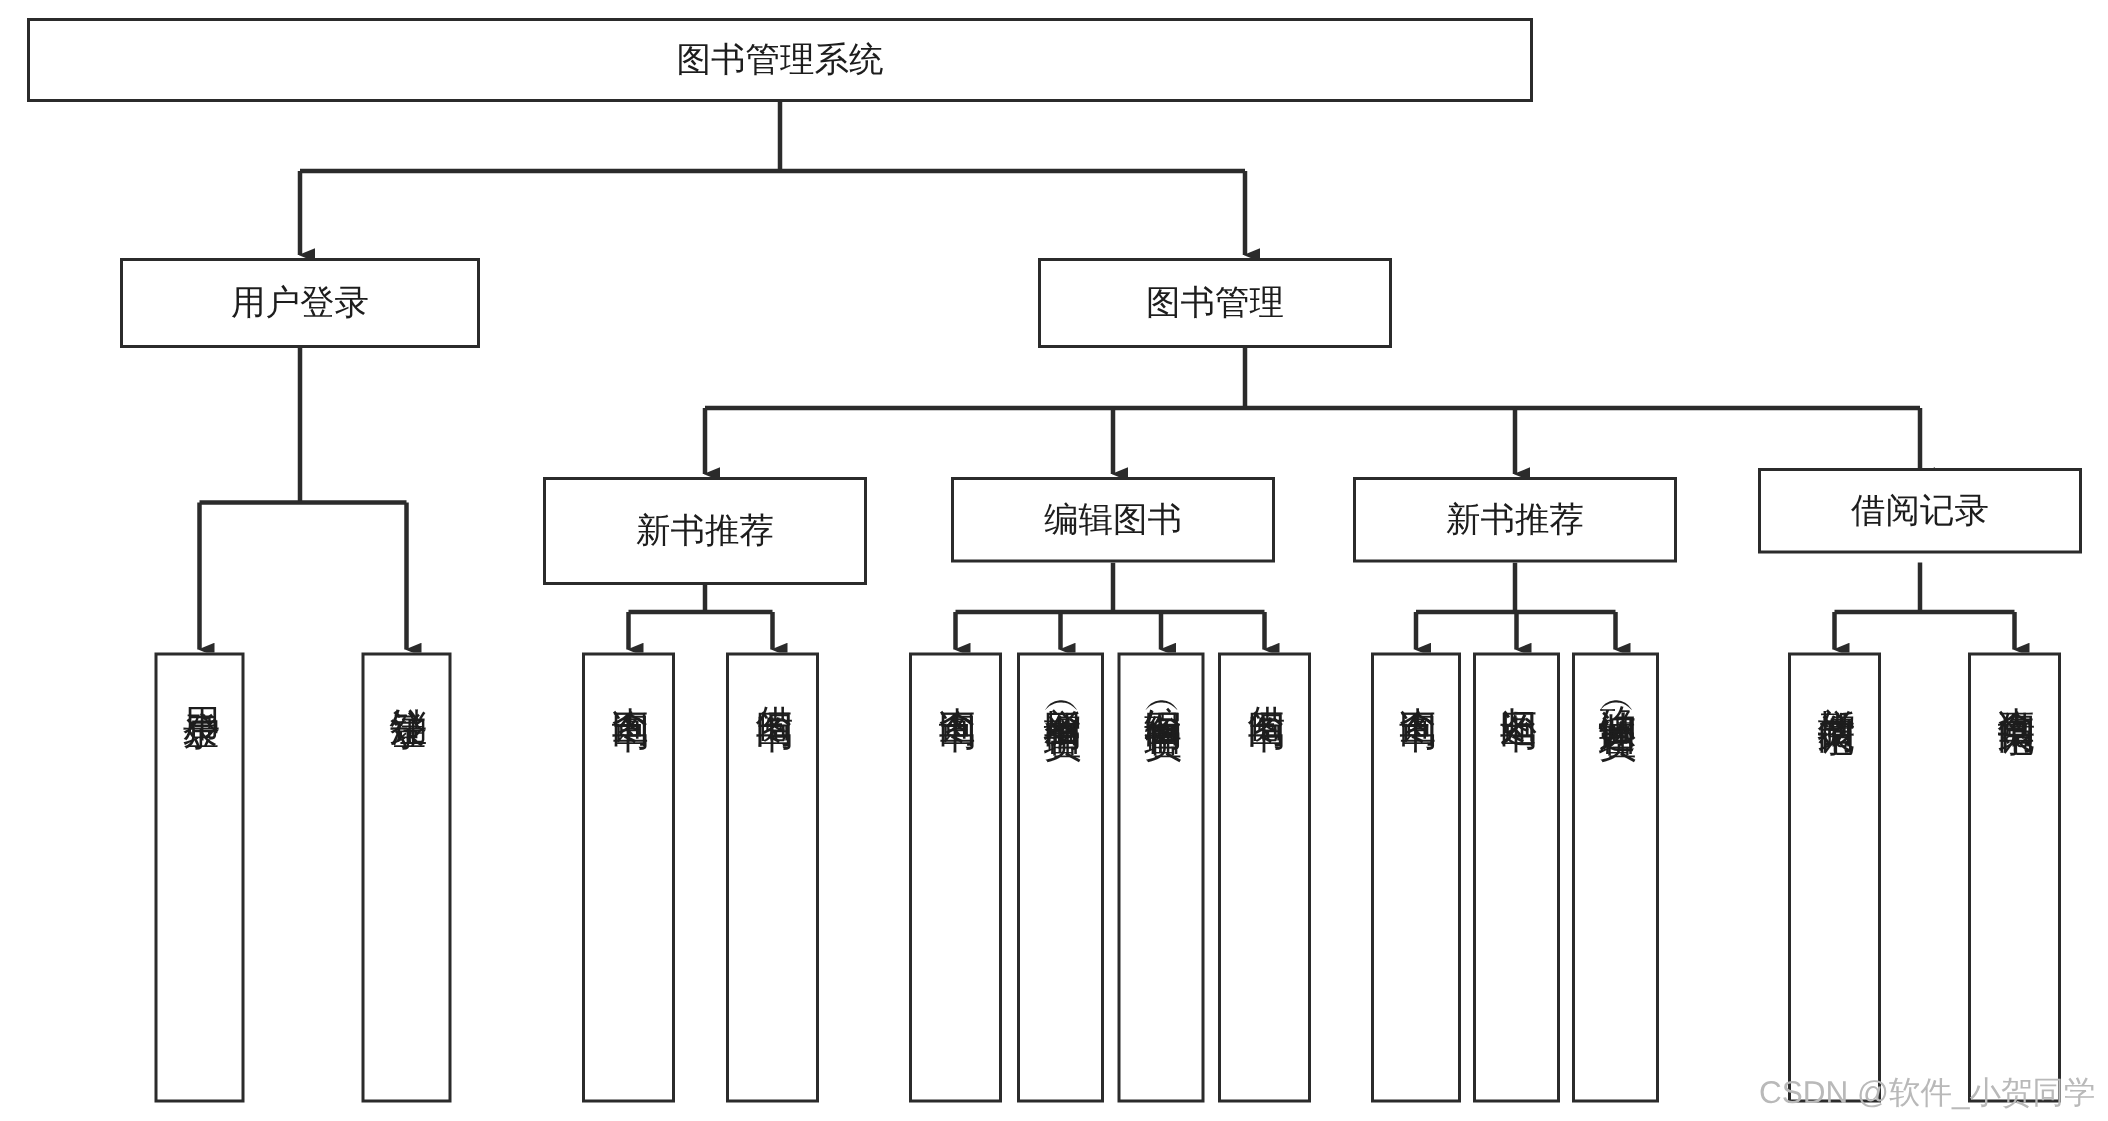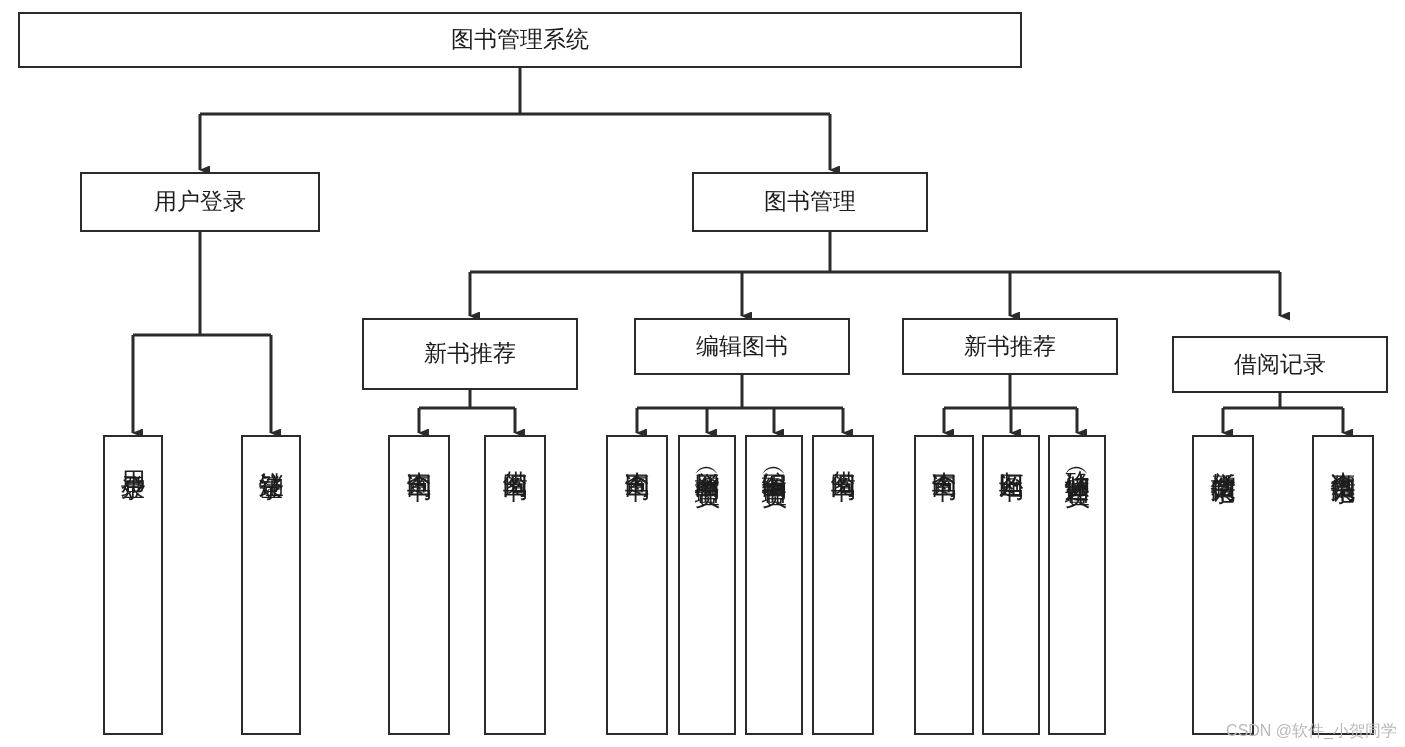--- a/index.html
+++ b/index.html
@@ -5,21 +5,21 @@
   html,body{margin:0;padding:0;background:#ffffff;}
   body{font-family:"Liberation Sans","DejaVu Sans",sans-serif;}
   #stage{position:relative;width:1405px;height:747px;background:#ffffff;overflow:hidden;}
   svg.wires{position:absolute;left:0;top:0;width:1405px;height:747px;pointer-events:none;}
   .node{position:absolute;box-sizing:border-box;background:#ffffff;border:2px solid #2b2b2b;
         display:flex;align-items:center;justify-content:center;text-align:left;color:#1d1d1d;}
   .node .lbl{display:block;line-height:1.18;}
   .node.horiz .lbl{font-size:23px;white-space:nowrap;}
   .node.vert{align-items:flex-start;padding-top:14px;}
   .node.vert .lbl{writing-mode:vertical-rl;text-orientation:upright;font-size:25px;letter-spacing:2px;}
-  .watermark{position:absolute;right:8px;bottom:5px;font-size:16px;color:#b9b9b9;white-space:nowrap;}
+  .watermark{position:absolute;right:8px;bottom:5px;font-size:21px;color:#b9b9b9;white-space:nowrap;}
 </style>
 </head>
 <body>
 
 <div id="stage">
   <svg class="wires" viewBox="0 0 1405 747">
     <defs>
       <marker id="arrow" markerWidth="9" markerHeight="11" refX="4.5" refY="10" orient="auto" markerUnits="userSpaceOnUse">
         <path d="M0,0 L9,0 L4.5,11 Z" fill="#2b2b2b"></path>
       </marker>
@@ -72,21 +72,21 @@
       </div>
       <div class="node horiz" style="left: 362px; top: 318px; width: 216px; height: 72px; border-color: rgb(43, 43, 43); background: rgb(255, 255, 255); color: rgb(29, 29, 29);">
         <span class="lbl">新书推荐</span>
       </div>
       <div class="node horiz" style="left: 634px; top: 318px; width: 216px; height: 57px; border-color: rgb(43, 43, 43); background: rgb(255, 255, 255); color: rgb(29, 29, 29);">
         <span class="lbl">编辑图书</span>
       </div>
       <div class="node horiz" style="left: 902px; top: 318px; width: 216px; height: 57px; border-color: rgb(43, 43, 43); background: rgb(255, 255, 255); color: rgb(29, 29, 29);">
         <span class="lbl">新书推荐</span>
       </div>
-      <div class="node horiz" style="left: 1172px; top: 336px; width: 216px; height: 57px; border-color: rgb(43, 43, 43); background: rgb(255, 255, 255); color: rgb(29, 29, 29);">
+      <div class="node horiz" style="left: 1172px; top: 312px; width: 216px; height: 57px; border-color: rgb(43, 43, 43); background: rgb(255, 255, 255); color: rgb(29, 29, 29);">
         <span class="lbl">借阅记录</span>
       </div>
       <div class="node vert" style="left: 103px; top: 435px; width: 60px; height: 300px; border-color: rgb(43, 43, 43); background: rgb(255, 255, 255); color: rgb(29, 29, 29);">
         <span class="lbl">用户登录</span>
       </div>
       <div class="node vert" style="left: 241px; top: 435px; width: 60px; height: 300px; border-color: rgb(43, 43, 43); background: rgb(255, 255, 255); color: rgb(29, 29, 29);">
         <span class="lbl">注销登录</span>
       </div>
       <div class="node vert" style="left: 388px; top: 435px; width: 62px; height: 300px; border-color: rgb(43, 43, 43); background: rgb(255, 255, 255); color: rgb(29, 29, 29);">
         <span class="lbl">查询图书</span>

